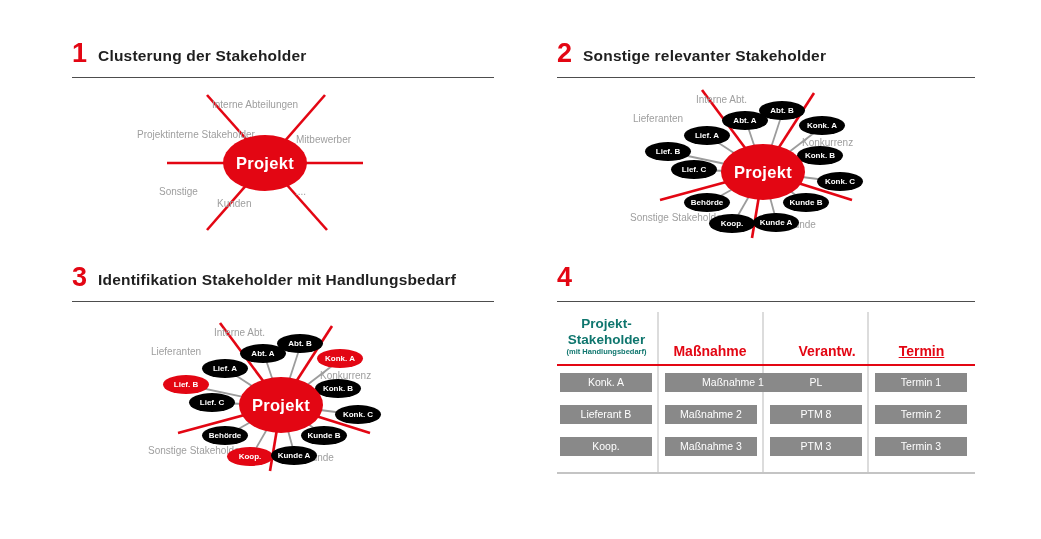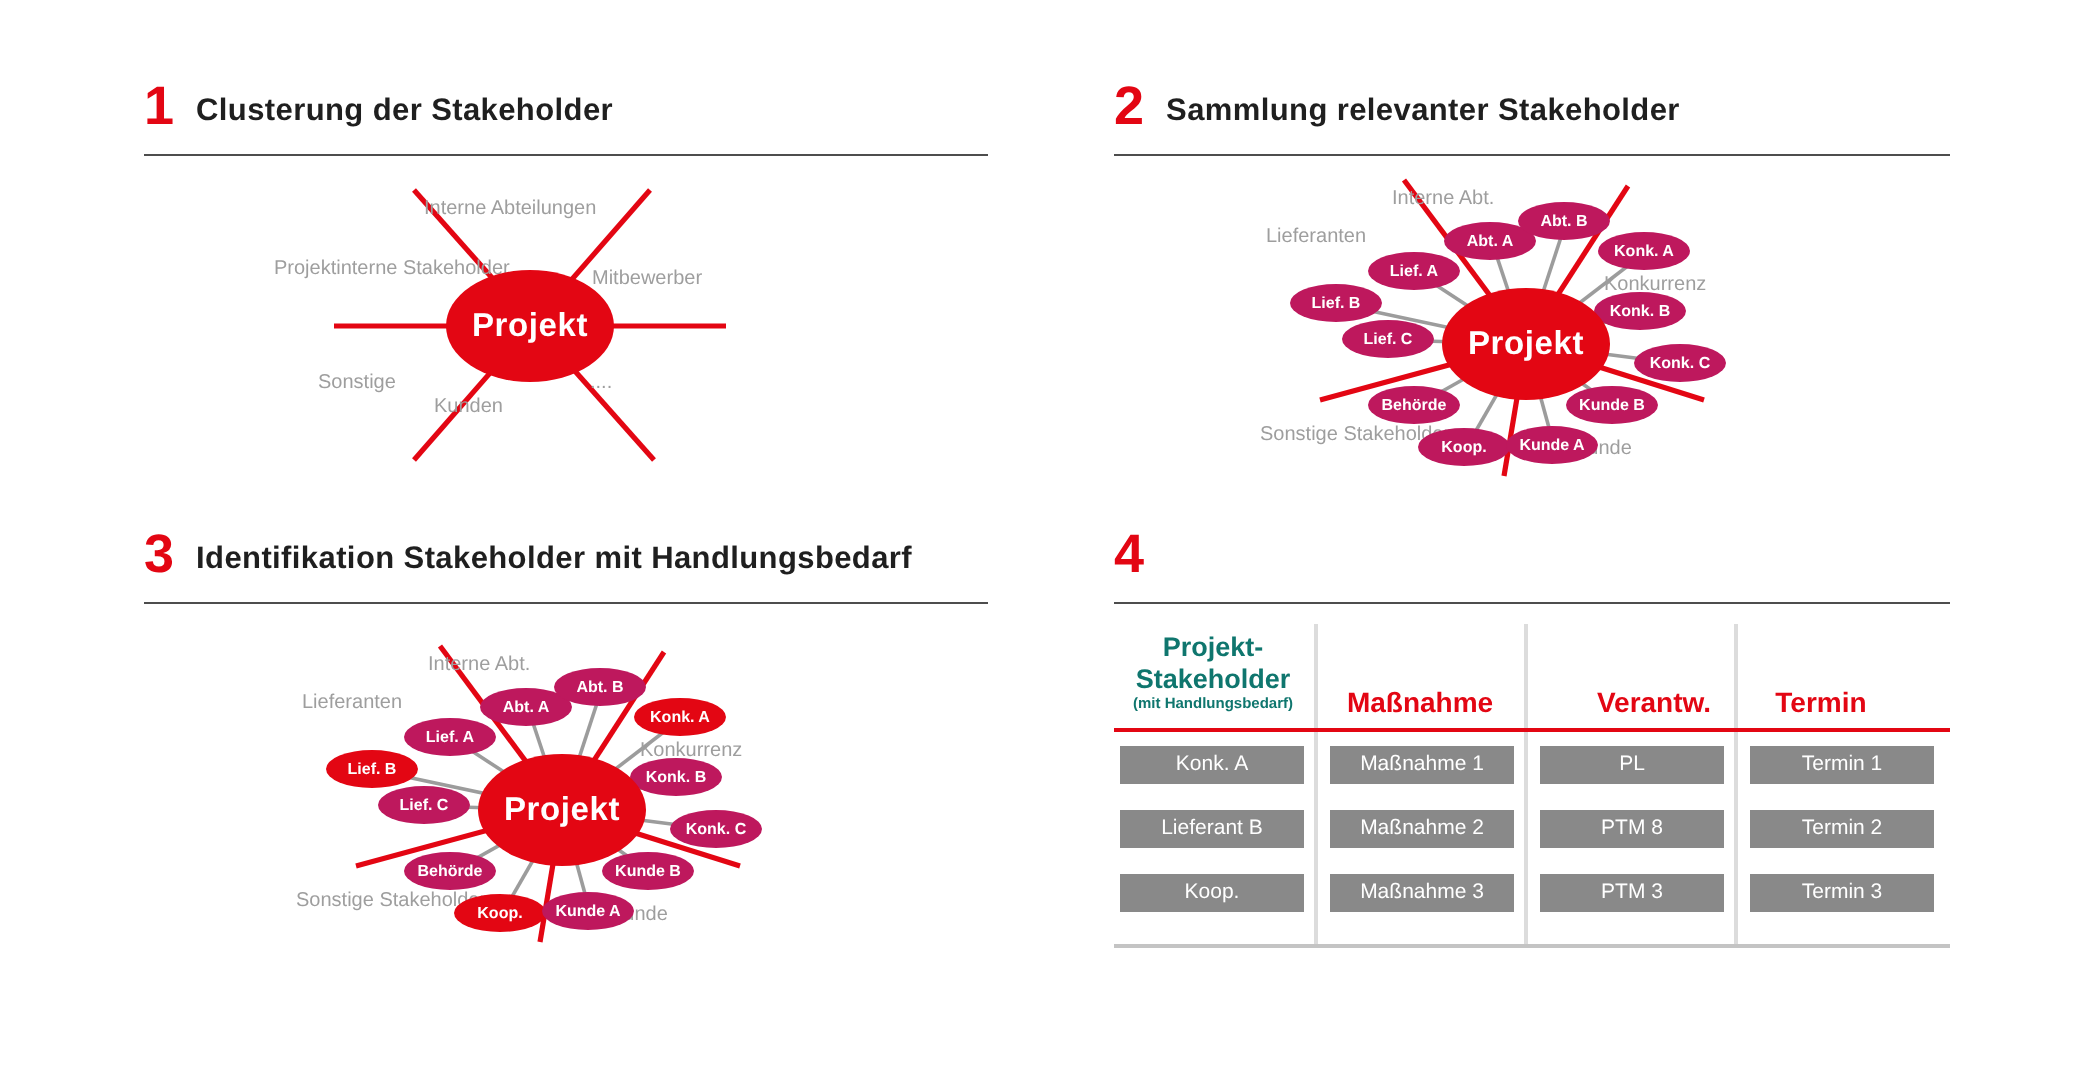--- a/index.html
+++ b/index.html
@@ -15,21 +15,21 @@
   .rule{position:absolute;height:1px;background:#4d4d4d;}
   
   .diagram{position:absolute;}
   .diagram svg{position:absolute;left:0;top:0;}
   .glabel{position:absolute;font-size:10px;color:#9e9e9e;line-height:1.2;}
   .projekt{
     position:absolute;width:84px;height:56px;border-radius:50%;background:#e30613;
     color:#fff;font-size:16.5px;font-weight:bold;text-align:center;line-height:56px;letter-spacing:.3px;
   }
   .node{
-    position:absolute;width:46px;height:19px;border-radius:50%;background:#be185d;
+    position:absolute;width:46px;height:19px;border-radius:50%;background:#000000;
     color:#fff;font-size:8px;font-weight:bold;text-align:center;line-height:19px;white-space:nowrap;
   }
   .node.hl{background:#e30613;}
   
   .tbl{position:absolute;}
   .vline{position:absolute;width:2px;background:#dcdcdc;}
   .redline{position:absolute;height:2px;background:#e30613;}
   .botline{position:absolute;height:2px;background:#c4c4c4;}
   .th1{position:absolute;text-align:center;color:#0f766e;font-weight:bold;font-size:13.5px;line-height:1.15;}
   .th1 .sub{display:block;font-size:7.5px;font-weight:bold;margin-top:1px;}
@@ -62,21 +62,21 @@
     <div class="glabel" style="left:77px;top:44px;width:120px;">Projektinterne Stakeholder</div>
     <div class="glabel" style="left:236px;top:49px;width:100px;">Mitbewerber</div>
     <div class="glabel" style="left:99px;top:101px;width:100px;">Sonstige</div>
     <div class="glabel" style="left:157px;top:113px;width:100px;">Kunden</div>
     <div class="glabel" style="left:235px;top:101px;width:50px;">....</div>
     <div class="projekt" style="left:163px;top:50px;">Projekt</div>
   </div>
 
   <div class="hdr" style="left:557px;top:40px;">
     <span class="num">2</span>
-    <span class="ttl">Sammlung relevanter Stakeholder</span>
+    <span class="ttl">Sonstige relevanter Stakeholder</span>
   </div>
   <div class="rule" style="left:557px;top:77px;width:418px;"></div>
 
   <div class="diagram" style="left:555px;top:84px;width:440px;height:175px;">
     <svg width="440" height="175">
       <g stroke="#9c9c9c" stroke-width="1.8">
         <line x1="208" y1="88" x2="191" y2="37"></line>
         <line x1="208" y1="88" x2="228" y2="27"></line>
         <line x1="208" y1="88" x2="268" y2="42"></line>
         <line x1="208" y1="88" x2="153" y2="52"></line>
@@ -181,24 +181,24 @@
     <div class="redline" style="left:0;top:56px;width:418px;"></div>
     <div class="botline" style="left:0;top:164px;width:418px;"></div>
 
     <div class="th1" style="left:0;top:8px;width:99px;">
       <span>Projekt-</span><br>
       <span>Stakeholder</span>
       <span class="sub">(mit Handlungsbedarf)</span>
     </div>
     <div class="th" style="left:101px;top:35px;width:104px;">Maßnahme</div>
     <div class="th" style="left:206px;top:35px;width:128px;">Verantw.</div>
-    <div class="th" style="left:300px;top:35px;width:107px;">Termin</div>
+    <div class="th" style="left:311px;top:35px;width:107px;text-decoration:underline;">Termin</div>
 
     <div class="cell" style="left:3px;top:65px;">Konk. A</div>
-    <div class="cell" style="left:108px;top:65px;">Maßnahme 1</div>
+    <div class="cell" style="left:108px;top:65px;padding-left:22px;">Maßnahme 1</div>
     <div class="cell" style="left:213px;top:65px;">PL</div>
     <div class="cell" style="left:318px;top:65px;">Termin 1</div>
 
     <div class="cell" style="left:3px;top:97px;">Lieferant B</div>
     <div class="cell" style="left:108px;top:97px;">Maßnahme 2</div>
     <div class="cell" style="left:213px;top:97px;">PTM 8</div>
     <div class="cell" style="left:318px;top:97px;">Termin 2</div>
 
     <div class="cell" style="left:3px;top:129px;">Koop.</div>
     <div class="cell" style="left:108px;top:129px;">Maßnahme 3</div>

